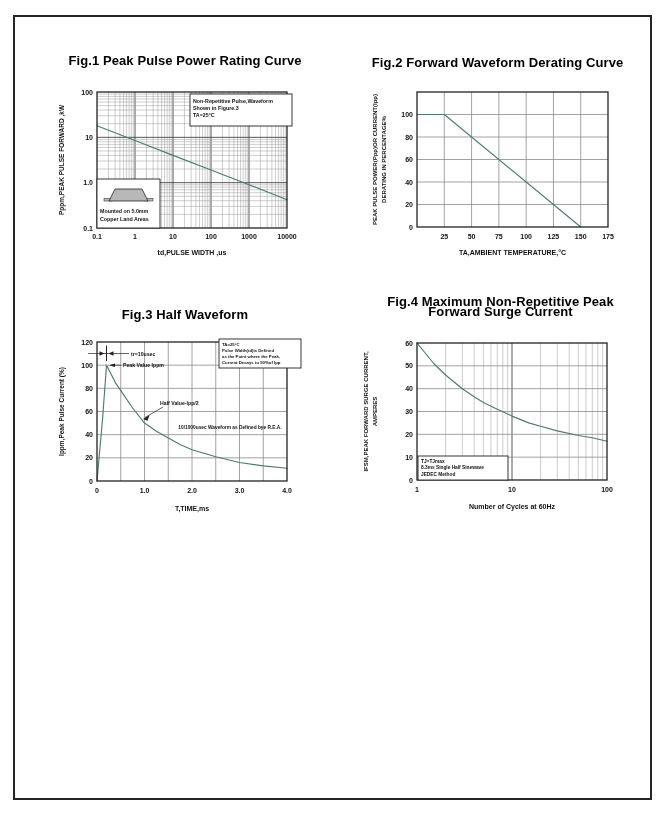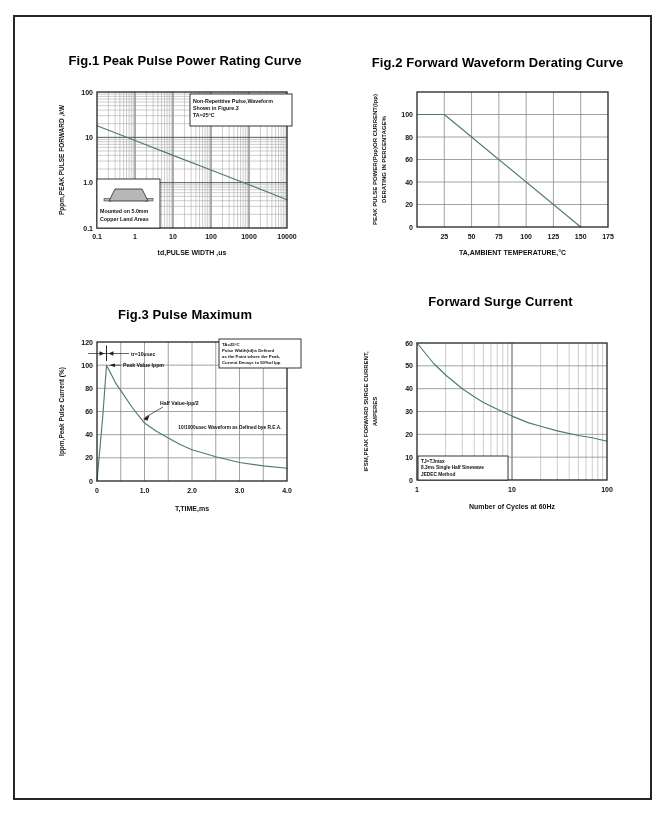--- a/index.html
+++ b/index.html
@@ -25,22 +25,23 @@
   #fig3{left:30px;top:330px;width:300px;height:195px;}
   #fig4{left:350px;top:322px;width:300px;height:200px;}
 </style>
 </head>
 <body>
 
 <div class="page-border"></div>
 
 <div id="t1" class="fig-title">Fig.1  Peak Pulse Power Rating Curve</div>
 <div id="t2" class="fig-title">Fig.2  Forward Waveform Derating Curve</div>
-<div id="t3" class="fig-title">Fig.3  Pulse Maximum</div>
+<div id="t3" class="fig-title">Fig.3  Half Waveform</div>
 <div id="t4" class="fig-title">
+  <div>Fig.4  Maximum Non-Repetitive Peak</div>
   <div>Forward Surge Current</div>
 </div>
 
 <div id="fig1" class="chart"><svg width="300" height="190" viewBox="0 0 300 190">
       <g>
         <line x1="78.43913983523129" y1="14" x2="78.43913983523129" y2="150" stroke="#9a9a9a" stroke-width="0.5"></line>
         <line x1="85.13060767934718" y1="14" x2="85.13060767934718" y2="150" stroke="#9a9a9a" stroke-width="0.5"></line>
         <line x1="89.87827967046258" y1="14" x2="89.87827967046258" y2="150" stroke="#9a9a9a" stroke-width="0.5"></line>
         <line x1="93.56086016476871" y1="14" x2="93.56086016476871" y2="150" stroke="#9a9a9a" stroke-width="0.5"></line>
         <line x1="96.56974751457847" y1="14" x2="96.56974751457847" y2="150" stroke="#9a9a9a" stroke-width="0.5"></line>

